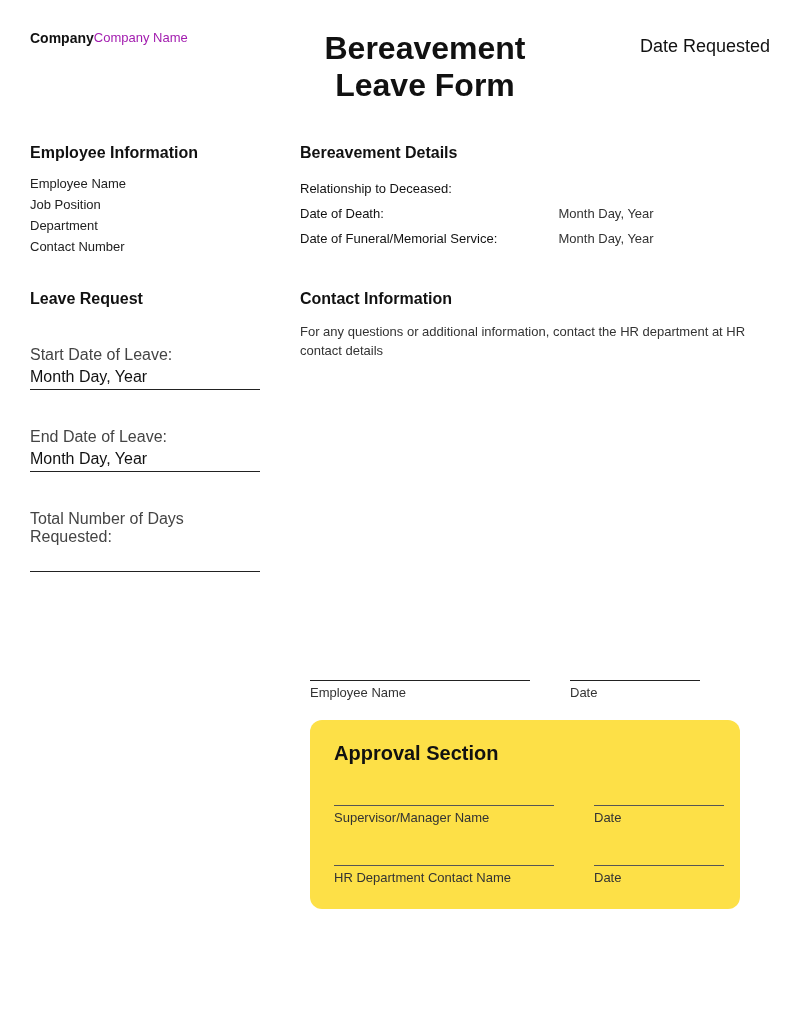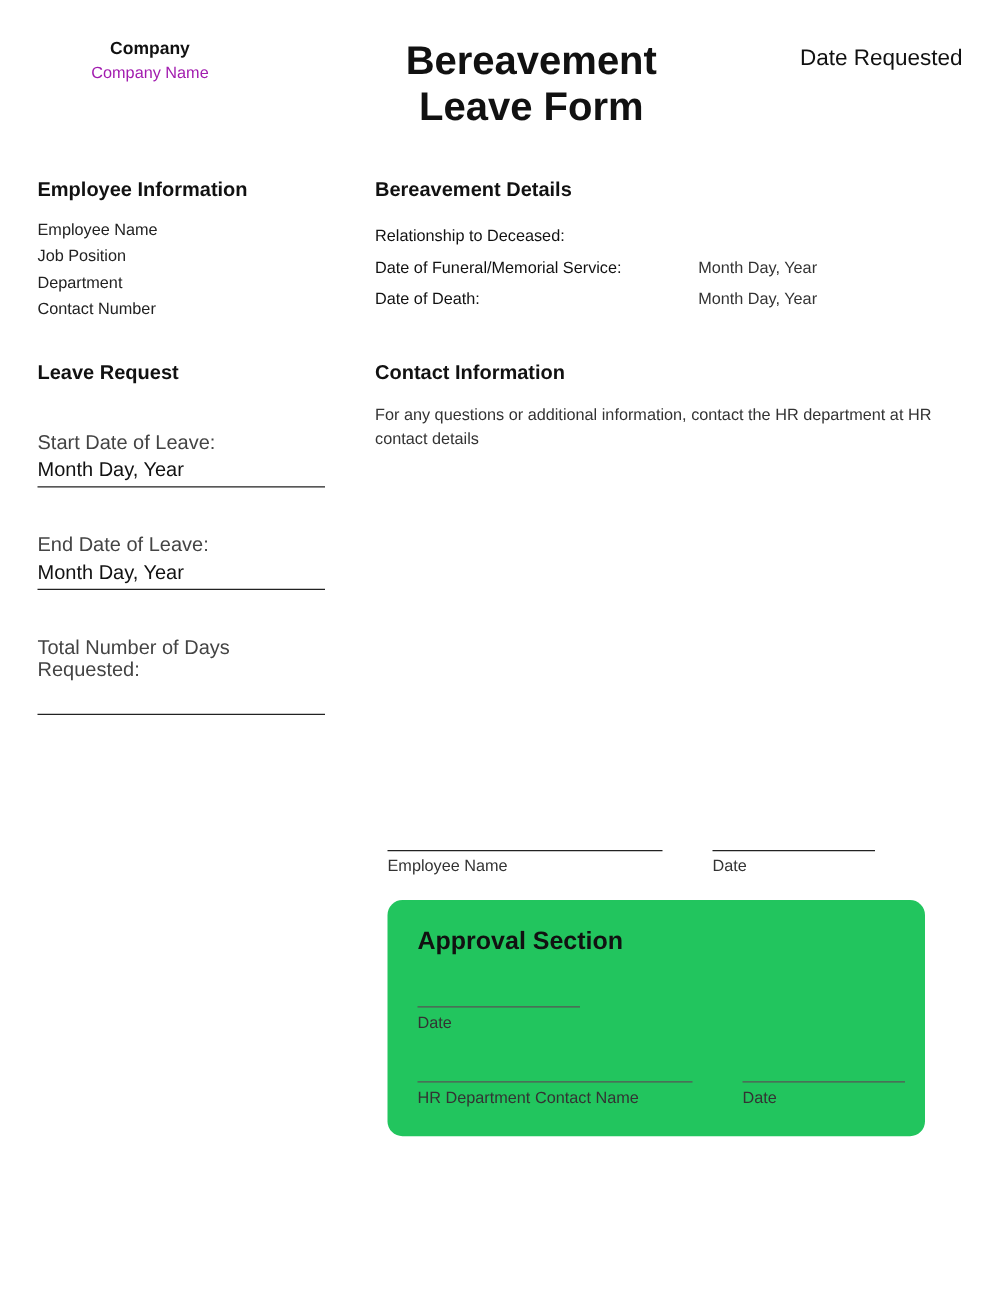--- a/index.html
+++ b/index.html
@@ -18,23 +18,22 @@
 
     
     .header {
       display: flex;
       align-items: flex-start;
       justify-content: space-between;
       margin-bottom: 40px;
     }
     .header-left {
       display: flex;
-      flex-direction: column;
+      flex-direction: row;
       min-width: 180px;
-      text-align: center;
     }
     .header-left .company-label {
       font-weight: bold;
       font-size: 14px;
       margin-bottom: 4px;
     }
     .header-left .company-name {
       font-size: 13px;
       color: #a21caf;
     }
@@ -151,21 +150,21 @@
       padding-top: 4px;
       min-width: 220px;
     }
     .sig-field.date-field .sig-label {
       min-width: 130px;
     }
 
     
     .approval-section {
       margin: 20px 30px 0 280px;
-      background: #22c55e;
+      background: #fde047;
       border-radius: 12px;
       padding: 22px 24px 24px 24px;
     }
     .approval-title {
       font-size: 20px;
       font-weight: 700;
       margin-bottom: 40px;
     }
     .approval-row {
       display: flex;
@@ -219,25 +218,25 @@
     </div>
     <div class="right-col bereavement-details">
       <div class="section-title">Bereavement Details</div>
       <table>
         <tbody>
             <tr>
           <td>Relationship to Deceased:</td>
           <td></td>
         </tr>
         <tr>
-          <td>Date of Funeral/Memorial Service:</td>
+          <td>Date of Death:</td>
           <td>Month Day, Year</td>
         </tr>
         <tr>
-          <td>Date of Death:</td>
+          <td>Date of Funeral/Memorial Service:</td>
           <td>Month Day, Year</td>
         </tr>
       </tbody>
         </table>
     </div>
   </div>
 
   <div class="two-col">
     <div class="left-col leave-request-section">
       <div class="section-title">Leave Request</div>
@@ -268,20 +267,23 @@
       <div class="sig-field date-field">
         <span class="sig-label">Date</span>
       </div>
     </div>
   </div>
 
   <div class="approval-section">
     <div class="approval-title">Approval Section</div>
 
     <div class="approval-row">
+      <div class="approval-field">
+        <span class="approval-label">Supervisor/Manager Name</span>
+      </div>
       <div class="approval-field date-field">
         <span class="approval-label">Date</span>
       </div>
     </div>
 
     <div class="approval-row">
       <div class="approval-field">
         <span class="approval-label">HR Department Contact Name</span>
       </div>
       <div class="approval-field date-field">

